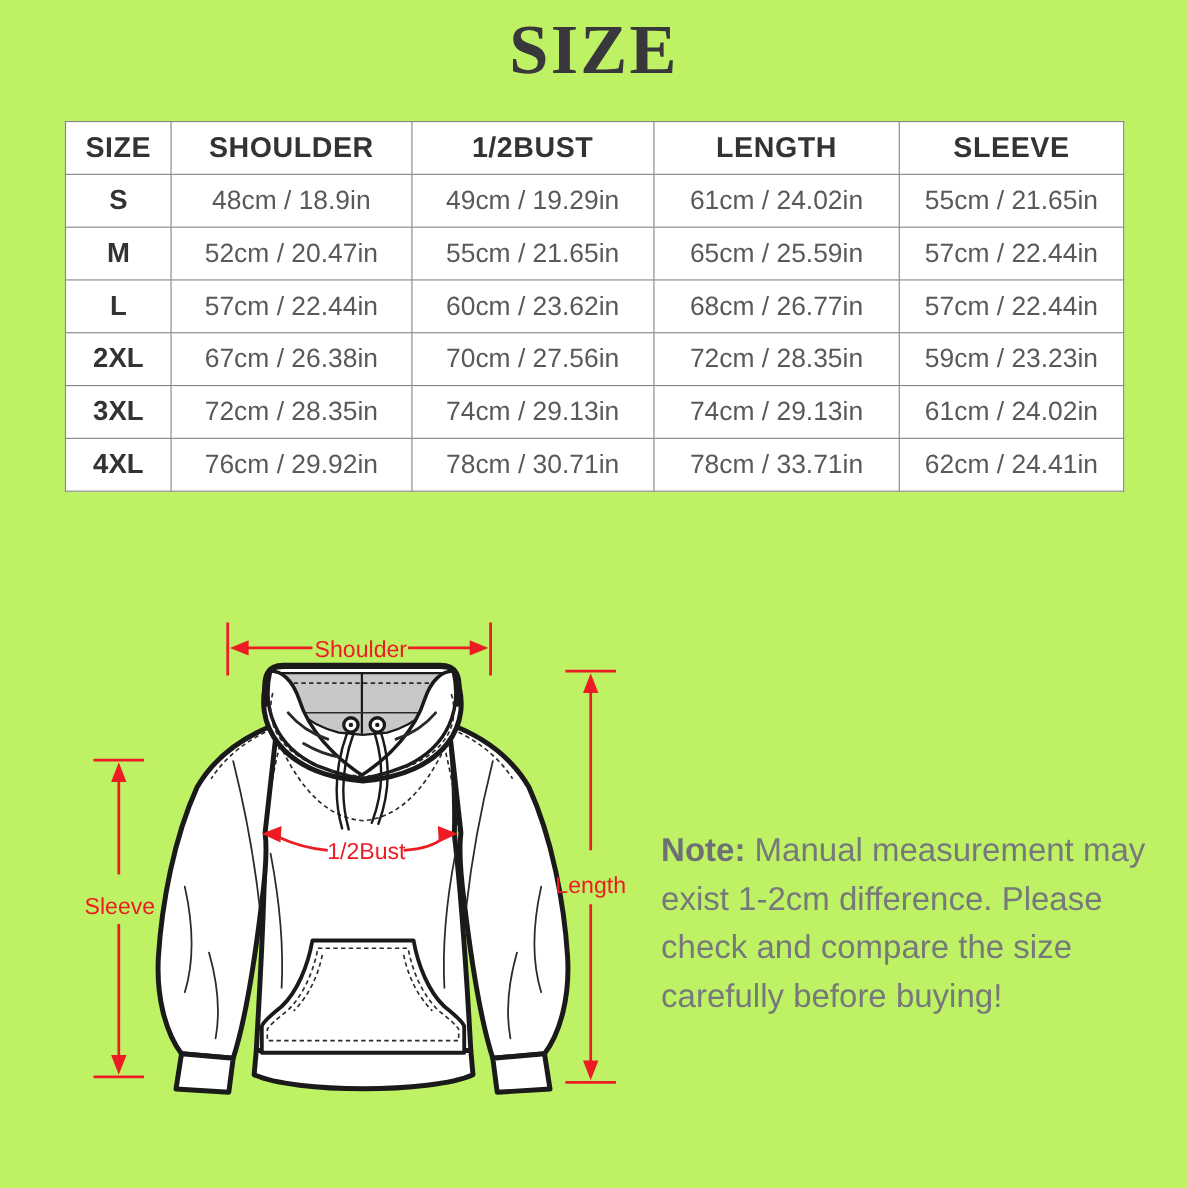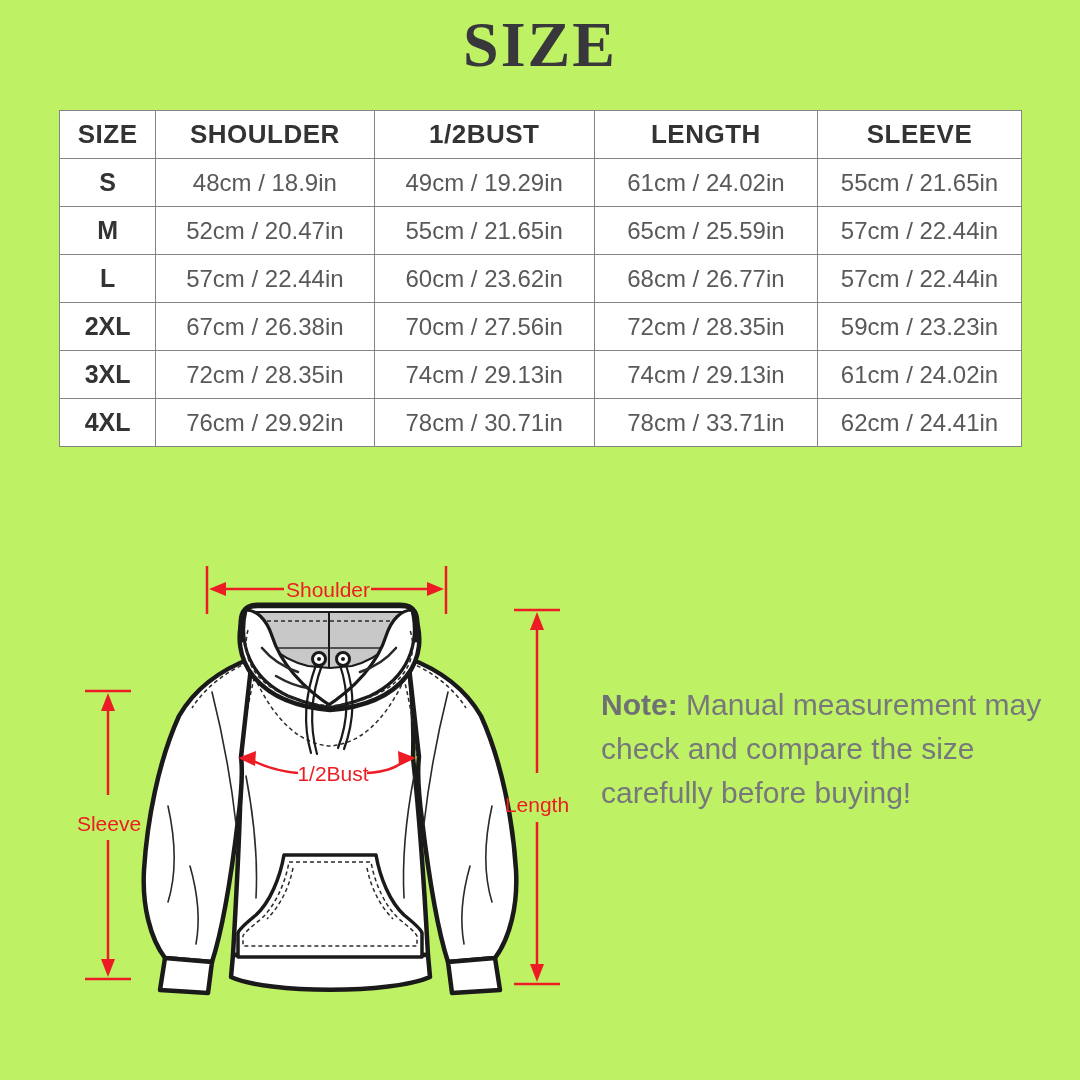--- a/index.html
+++ b/index.html
@@ -26,21 +26,21 @@
   .outline-thin{fill:#ffffff;stroke:#1a1a1a;stroke-width:3.5;stroke-linejoin:round;}
   .fold{fill:#ffffff;stroke:#1a1a1a;stroke-width:3.2;stroke-linejoin:round;}
   .crease{fill:none;stroke:#2a2a2a;stroke-width:1.6;stroke-linecap:round;}
   .crease2{fill:none;stroke:#2a2a2a;stroke-width:2.6;stroke-linecap:round;}
   .stitch{fill:none;stroke:#2a2a2a;stroke-width:1.5;stroke-dasharray:4 3;}
   .redline{fill:none;stroke-width:2.5;stroke-linecap:butt;}
   .redfill{stroke:none;}
   .dim-label{font-family:"Liberation Sans",sans-serif;font-size:21px;text-anchor:middle;}
 
   
-  #note-block{position:absolute;left:601px;top:683px;width:470px;
+  #note-block{position:absolute;left:601px;top:752px;width:470px;
     font-size:30px;line-height:44px;color:#77787b;}
   #note-block .note-label{font-weight:bold;color:#6f7073;}
 </style>
 </head>
 <body>
 
 <div id="canvas">
 
   <h1 id="page-title">SIZE</h1>
 
@@ -221,17 +221,18 @@
            M 108,701 L 108,795 M 108,840 L 108,969"></path>
       <polygon class="redfill" fill="#ED1C24" points="108,693 101,711 115,711"></polygon>
       <polygon class="redfill" fill="#ED1C24" points="108,977 101,959 115,959"></polygon>
       <text class="dim-label" fill="#ED1C24" x="109" y="831">Sleeve</text>
     </g>
   </svg>
 
   <div id="note-block">
     <div><span class="note-label">Note:</span>
       <span>Manual measurement may</span></div>
+    <div>exist 1-2cm difference. Please</div>
     <div>check and compare the size</div>
     <div>carefully before buying!</div>
   </div>
 
 </div>
 
 </body></html>

